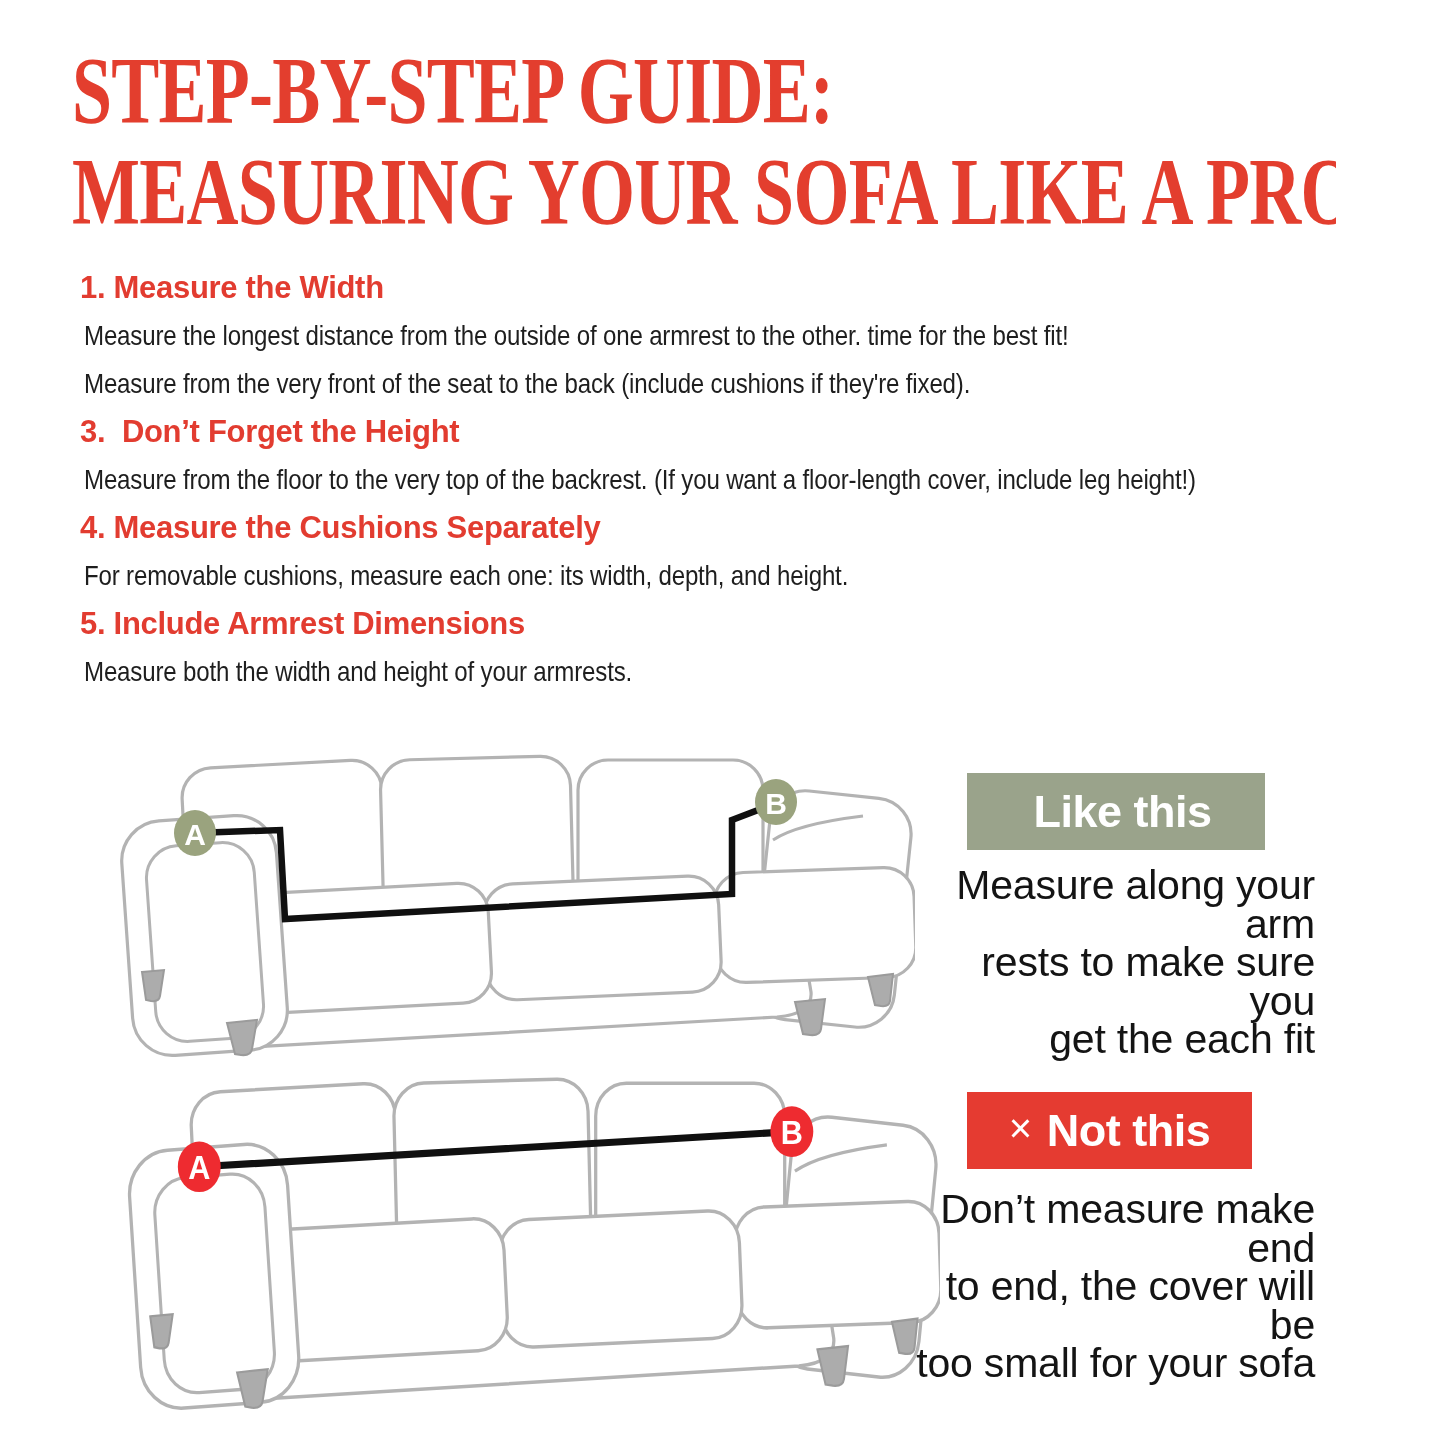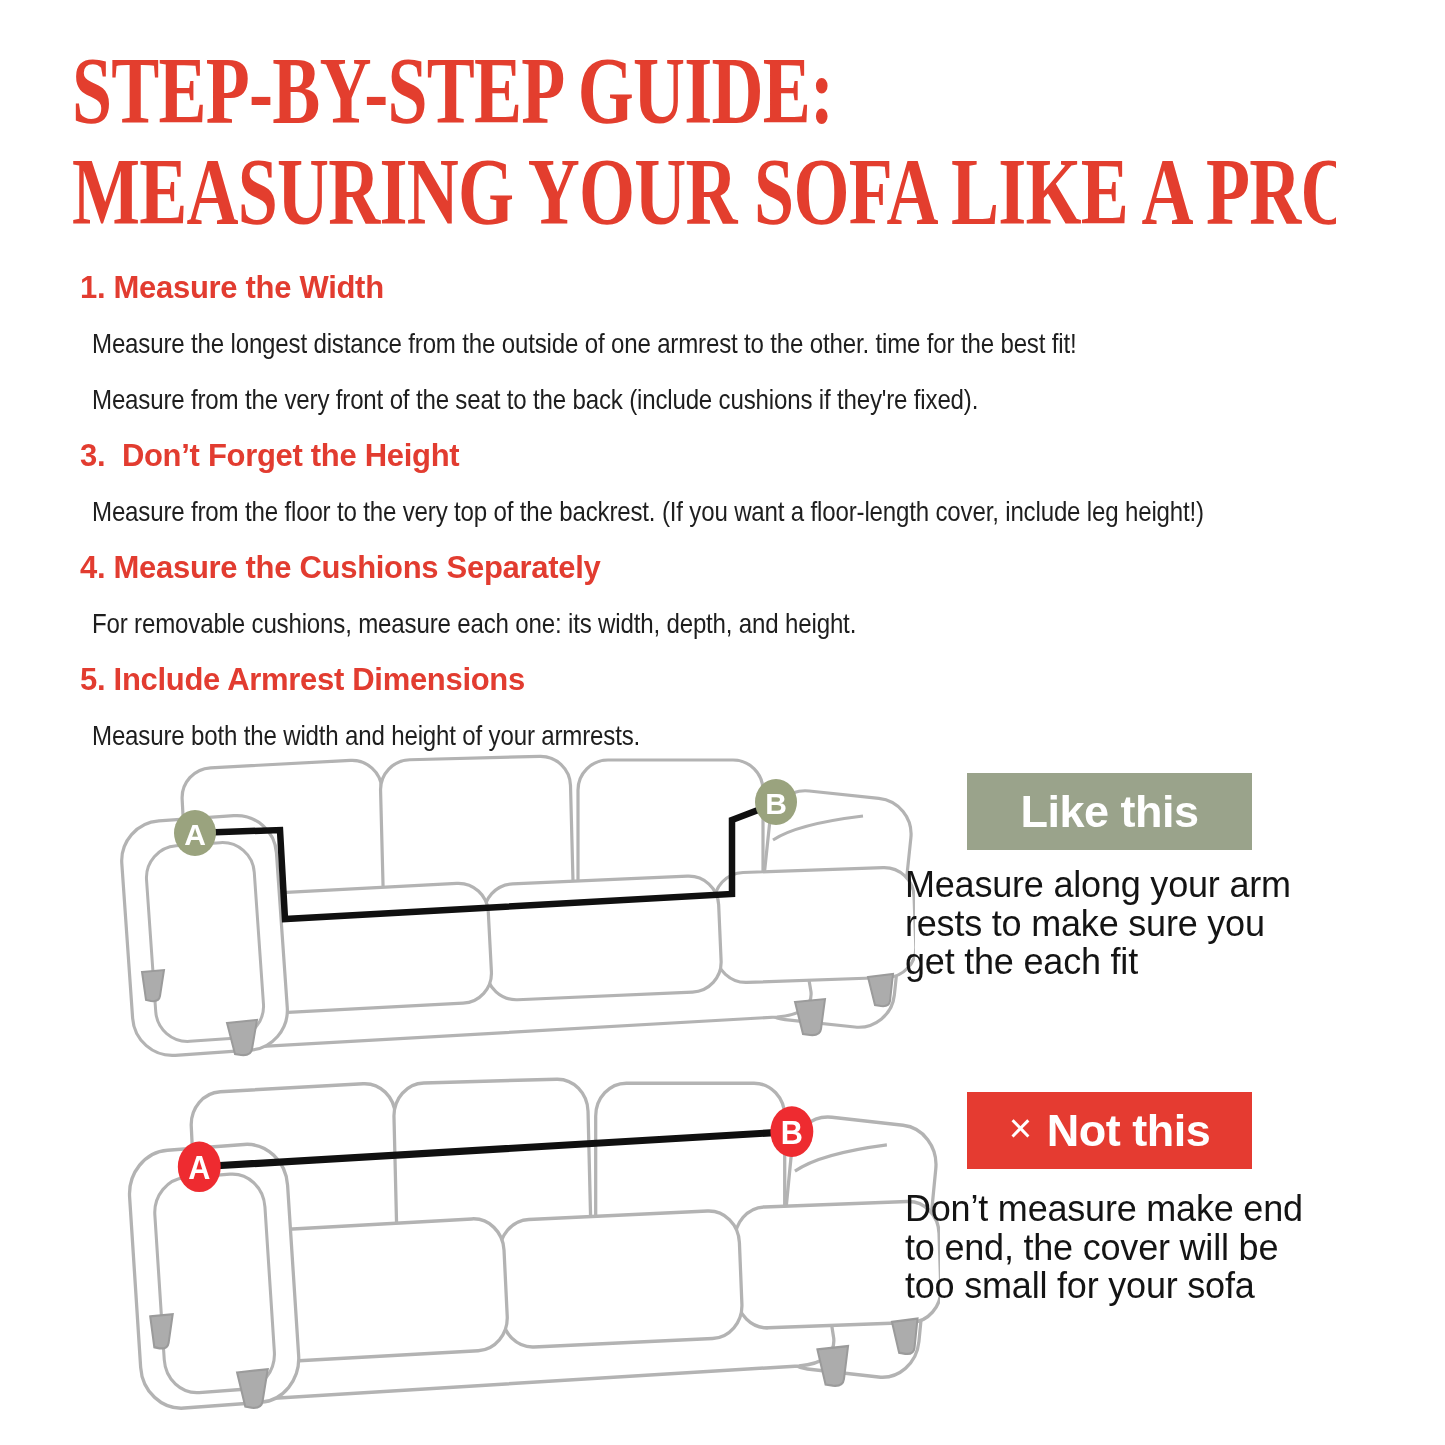--- a/index.html
+++ b/index.html
@@ -18,38 +18,38 @@
     white-space:nowrap;letter-spacing:-1px;
   }
   
   .steps{position:absolute;left:80px;top:266px;width:1310px;}
   .step{margin:0;}
   .step-heading{
     margin:0;color:#E23C30;font-size:31px;font-weight:700;
     line-height:44px;letter-spacing:-0.3px;white-space:pre-wrap;
   }
   .step-body{
-    margin:12px;color:#1E1E1E;font-size:28px;font-weight:400;line-height:44px;
+    margin:4px;color:#1E1E1E;font-size:28px;font-weight:400;line-height:44px;
   }
   .condense{
     display:inline-block;transform:scaleX(.86);transform-origin:left center;
     white-space:nowrap;letter-spacing:-0.2px;
   }
   
   .badge{
     position:absolute;width:285px;height:77px;display:flex;
     align-items:center;justify-content:center;color:#ffffff;
     font-weight:700;font-size:45px;letter-spacing:-0.5px;
   }
-  .badge-like{left:967px;top:773px;background:#9AA38B;}
+  .badge-like{left:967px;top:773px;background:#9AA38B;padding-left:13px;}
   .badge-not{left:967px;top:1092px;background:#E53B31;}
   .x-mark{font-weight:400;font-size:40px;margin-right:15px;position:relative;top:-2px;}
   .side-text{
-    position:absolute;left:905px;width:410px;text-align:left;
-    color:#141414;font-size:36px;line-height:38.5px;letter-spacing:-0.2px;
+    position:absolute;left:905px;width:410px;text-align:right;
+    color:#141414;font-size:41px;line-height:38.5px;letter-spacing:-0.2px;
   }
   .side-text-like{top:866px;}
   .side-text-not{top:1190px;}
   
   .sofa-svg{position:absolute;}
   .sofa-correct{left:85px;top:748px;width:830px;height:320px;}
   .sofa-incorrect{left:92px;top:1070px;width:848px;height:352px;}
   .sofa-line{fill:#ffffff;stroke:#B3B3B3;stroke-width:3.2;}
   .sofa-contour{fill:none;stroke:#B3B3B3;stroke-width:3;}
   .sofa-leg{fill:#ACACAC;stroke:#9B9B9B;stroke-width:2;}

